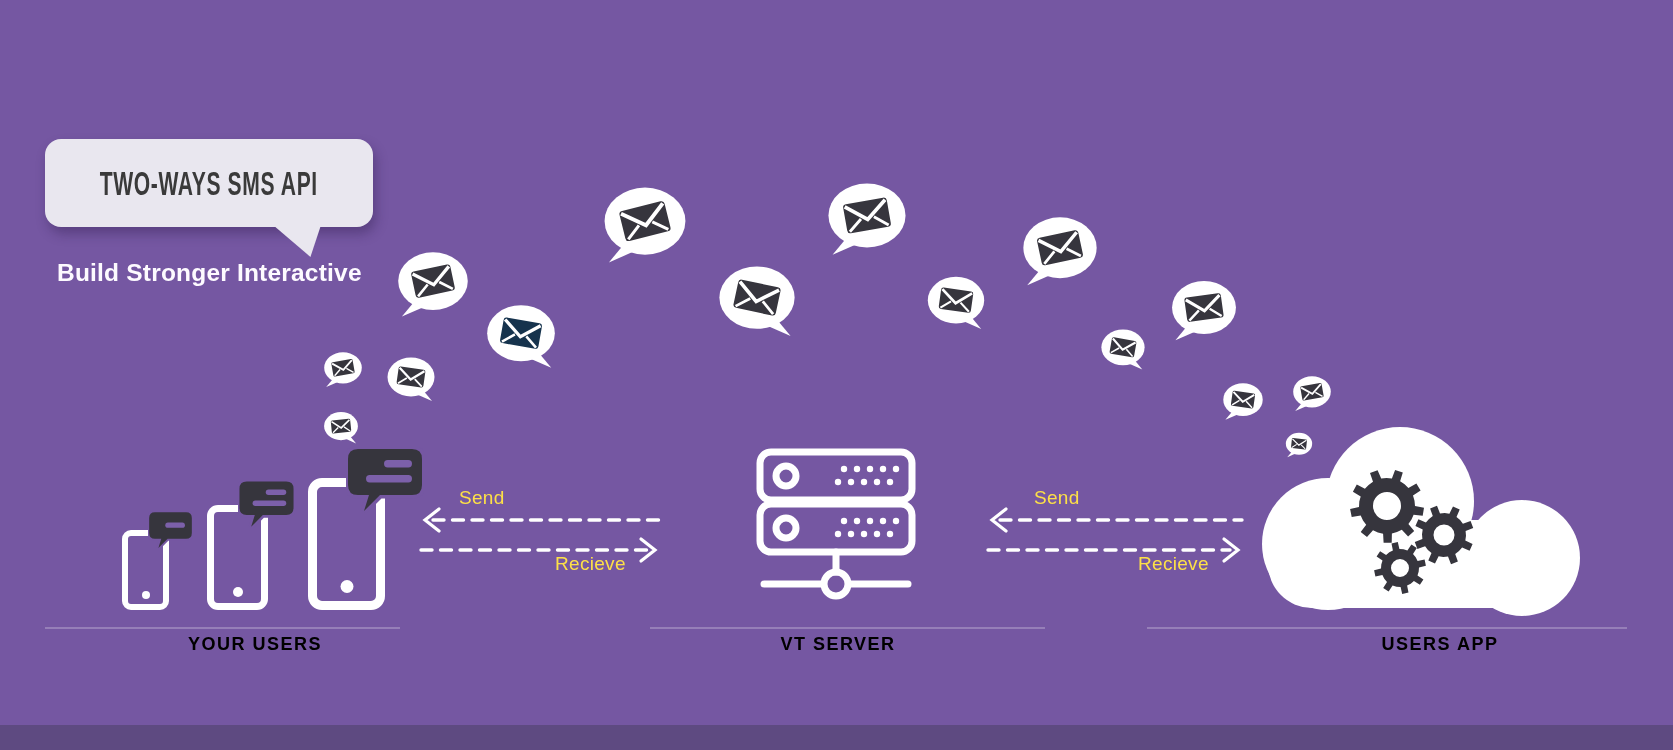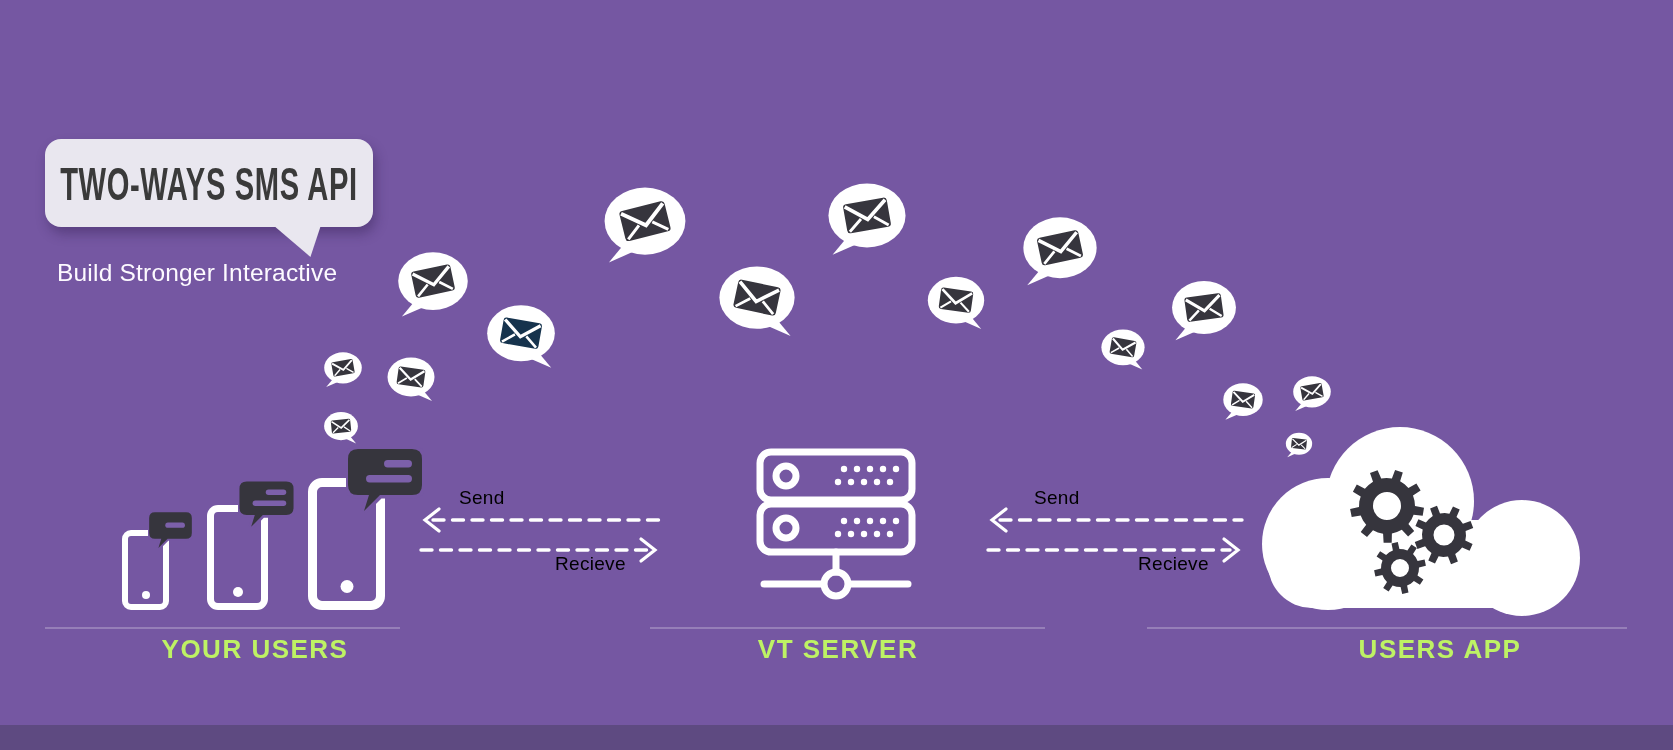--- a/index.html
+++ b/index.html
@@ -6,23 +6,23 @@
   .stage{position:relative;width:1673px;height:750px;background:#7557a2;overflow:hidden;
          font-family:"Liberation Sans",sans-serif;}
   .strip{position:absolute;left:0;top:725px;width:100%;height:25px;background:#5e4a81;}
 
   
   .title-bubble{position:absolute;left:45px;top:139px;width:328px;height:88px;
                 background:#e9e7ef;border-radius:16px;box-shadow:3px 7px 12px rgba(40,24,70,.35);}
   .title-bubble .tail{position:absolute;left:228px;top:86px;width:48px;height:38px;background:#e9e7ef;
                 clip-path:polygon(0 0,100% 0,78% 84%);}
   .title-text{position:absolute;inset:0;display:flex;align-items:center;justify-content:center;
-                font-size:47px;font-weight:bold;color:#3a3a3a;white-space:nowrap;border-radius:9px;}
+                font-size:34px;font-weight:bold;color:#3a3a3a;white-space:nowrap;border-radius:9px;}
   .title-text span{display:inline-block;transform:scaleX(.62);letter-spacing:1px;}
-  .subtitle{position:absolute;left:57px;top:257px;font-size:24.5px;font-weight:normal;
+  .subtitle{position:absolute;left:57px;top:257px;font-size:24.5px;font-weight:bold;
                 color:#fdfaff;line-height:31px;letter-spacing:.2px;}
 
   
   .phone{position:absolute;box-sizing:border-box;border:solid #fff;background:transparent;}
   .phone .home{position:absolute;left:50%;transform:translateX(-50%);background:#fff;border-radius:50%;}
   .phone1{left:122px;top:530px;width:47px;height:80px;border-width:6px;border-radius:9px;}
   .phone1 .home{width:8px;height:8px;bottom:5px;}
   .phone2{left:207px;top:505px;width:61px;height:105px;border-width:7px;border-radius:11px;}
   .phone2 .home{width:10px;height:10px;bottom:6px;}
   .phone3{left:308px;top:478px;width:77px;height:132px;border-width:9px;border-radius:14px;}
@@ -41,27 +41,27 @@
   .cloud{position:absolute;left:1262px;top:424px;width:318px;height:186px;}
   .cloud .puff{position:absolute;background:#fff;border-radius:50%;}
   .p1{left:64px;top:3px;width:148px;height:148px;}
   .p2{left:0px;top:54px;width:132px;height:132px;}
   .p3{left:202px;top:76px;width:116px;height:116px;}
   .cloud .base{position:absolute;left:6px;top:96px;width:306px;height:88px;background:#fff;border-radius:44px;}
   .gears{position:absolute;left:0;top:0;}
 
   
   .flow{position:absolute;height:96px;}
-  .flow .lbl{position:absolute;color:#000000;font-size:19px;font-weight:normal;letter-spacing:.3px;}
+  .flow .lbl{position:absolute;color:#fde047;font-size:19px;font-weight:normal;letter-spacing:.3px;}
   .flow svg{position:absolute;left:0;top:18px;}
 
   
   .divider{position:absolute;top:627px;height:2px;background:rgba(255,255,255,.24);}
-  .section-label{position:absolute;top:634px;transform:translateX(-50%);font-size:26px;font-weight:bold;
-                 color:#bef264;letter-spacing:1.5px;white-space:nowrap;}
+  .section-label{position:absolute;top:634px;transform:translateX(-50%);font-size:18px;font-weight:bold;
+                 color:#000000;letter-spacing:1.5px;white-space:nowrap;}
 </style>
 </head>
 <body>
 
 <div class="stage">
 
   <div class="strip"></div>
 
   <div class="title-bubble">
     <div class="tail"></div>

